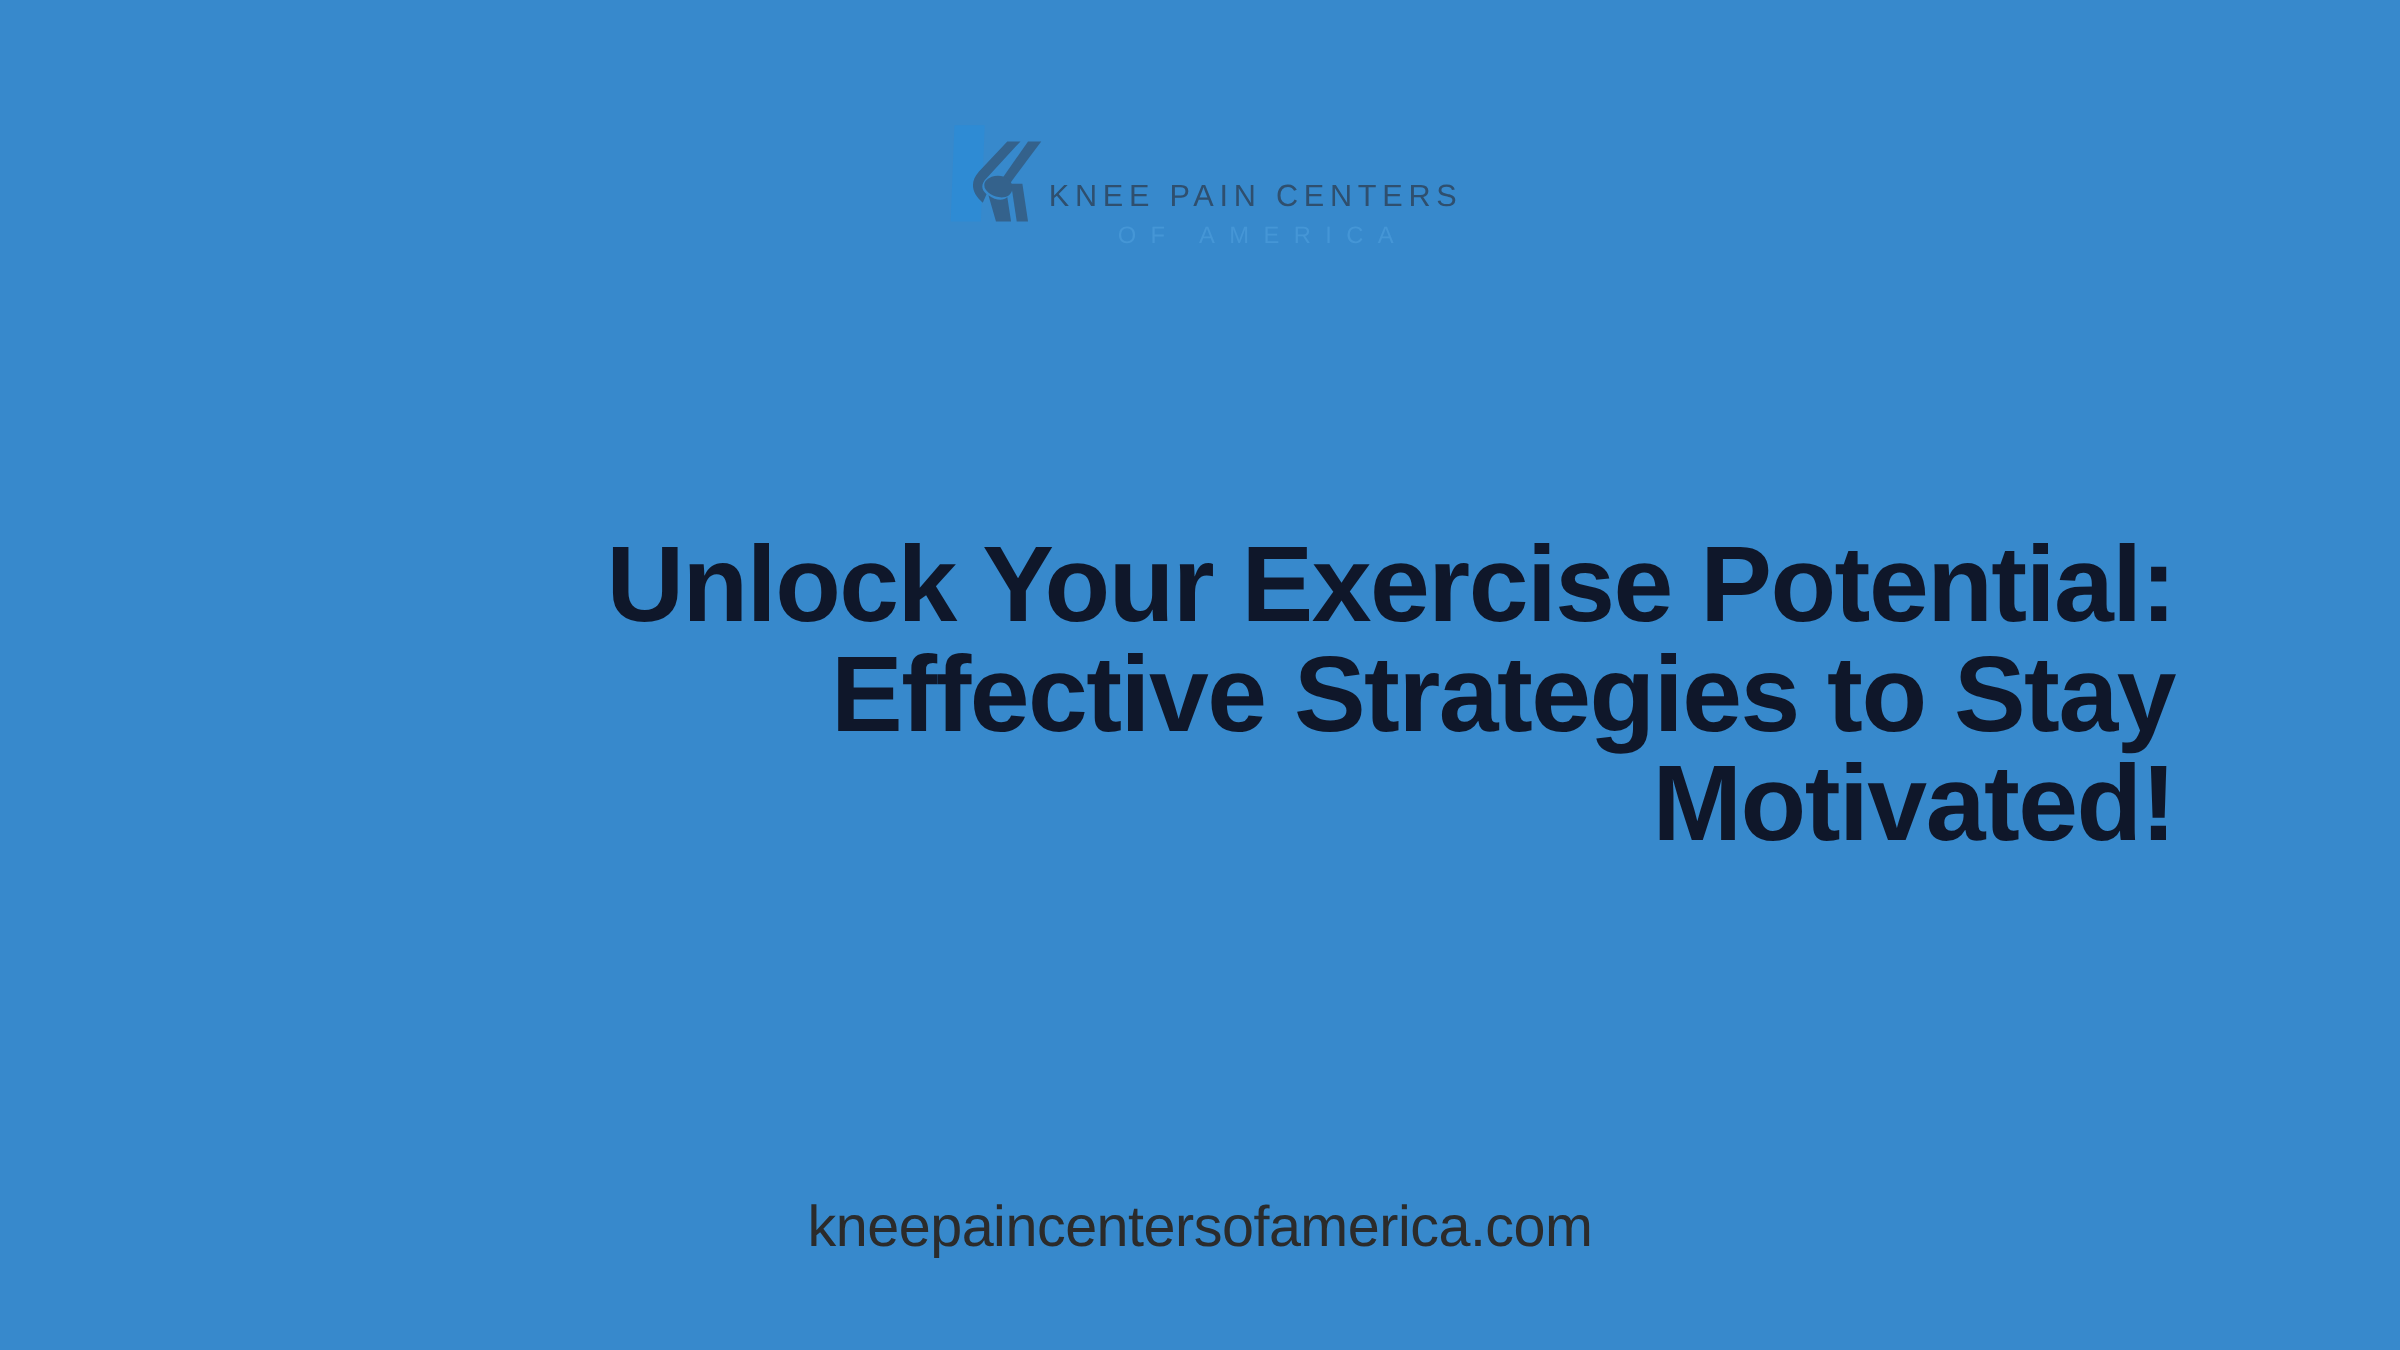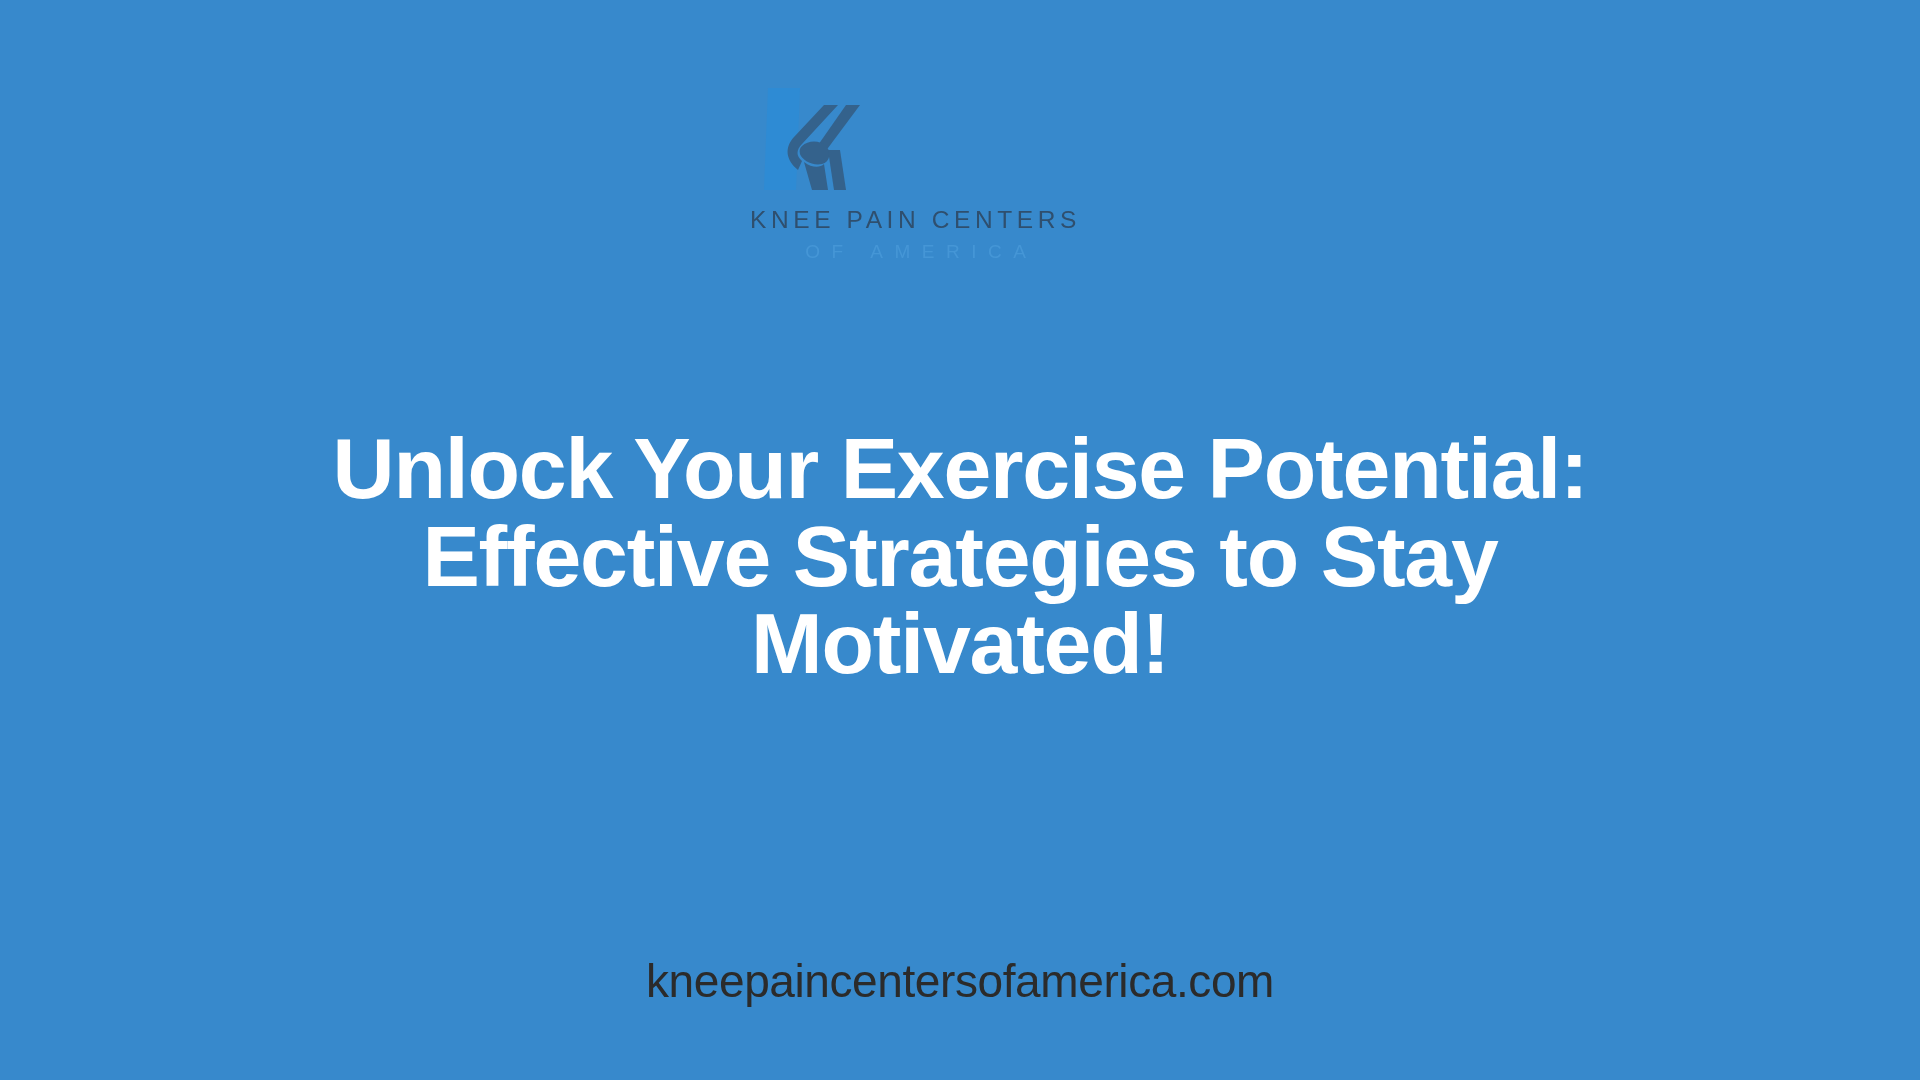--- a/index.html
+++ b/index.html
@@ -25,22 +25,22 @@
   }
 
   
   #logo-block {
     position: absolute;
     top: 78px;
     left: 50%;
     transform: translateX(-50%);
     width: 420px;
     display: flex;
-    flex-direction: column;
-    align-items: flex-start;
+    flex-direction: row;
+    align-items: flex-end;
   }
 
   #logo-mark {
     width: 118px;
     height: 120px;
     display: block;
   }
 
   #logo-wordmark {
     margin-top: 10px;
@@ -70,22 +70,22 @@
     text-indent: 11.5px;
   }
 
   
   #headline {
     position: absolute;
     top: 425px;
     left: 50%;
     transform: translateX(-50%);
     width: 1560px;
-    text-align: center;
-    color: #ffffff;
+    text-align: right;
+    color: #0f172a;
     font-family: "Liberation Sans", sans-serif;
     font-weight: 700;
     font-size: 86px;
     line-height: 1.02;
     letter-spacing: -1.2px;
     margin: 0;
   }
   #headline .hl-line {
     display: block;
     white-space: nowrap;

